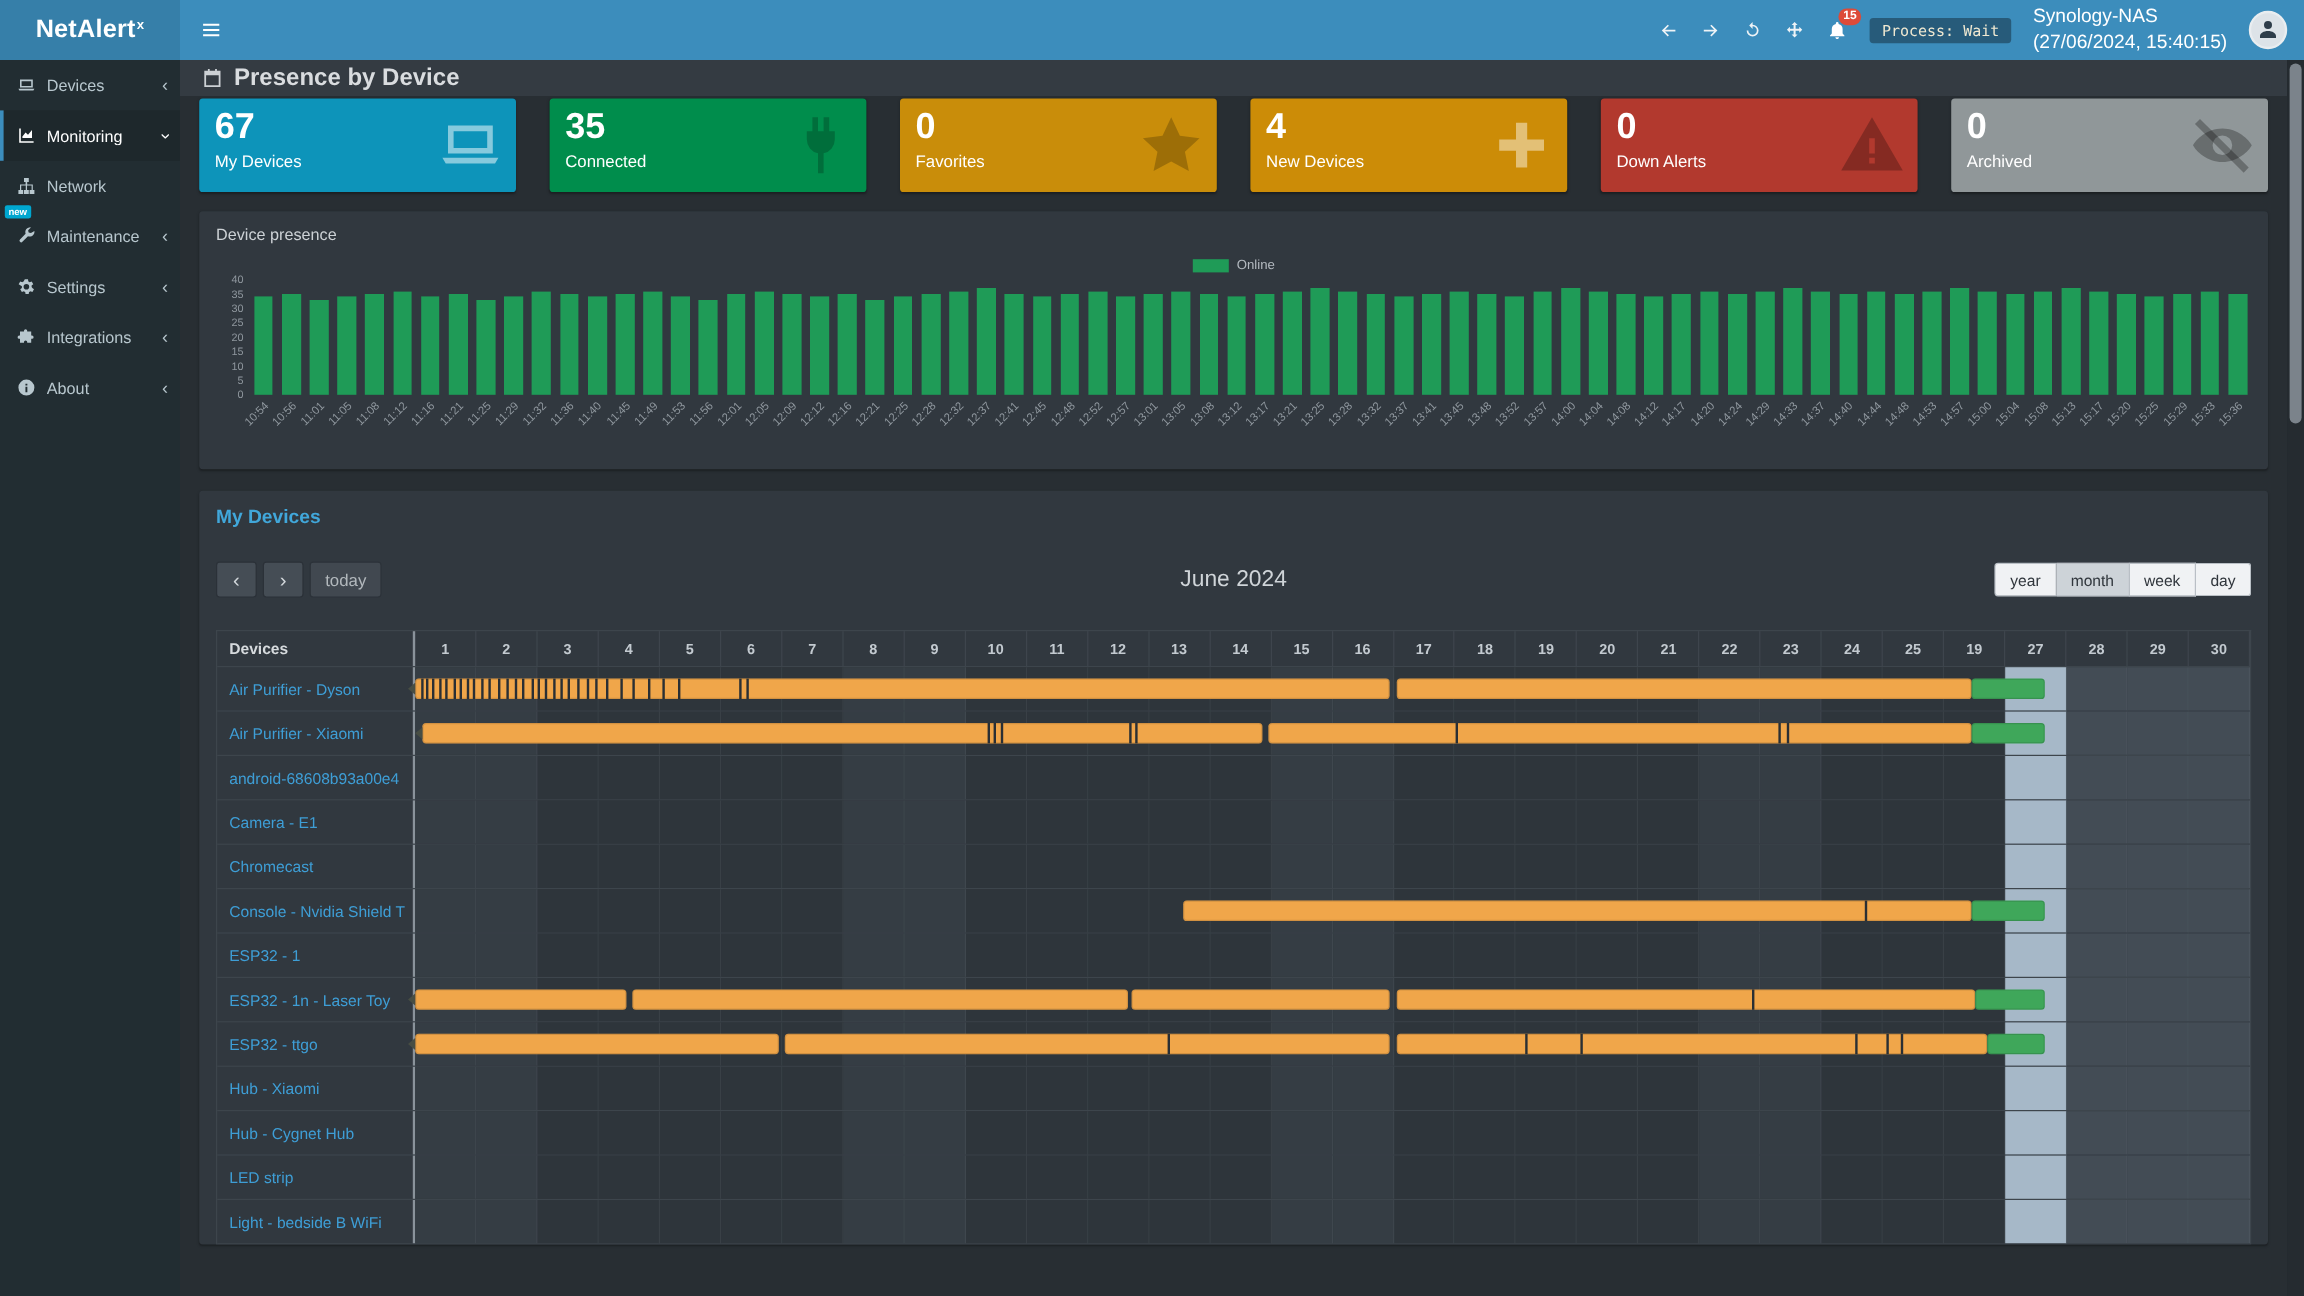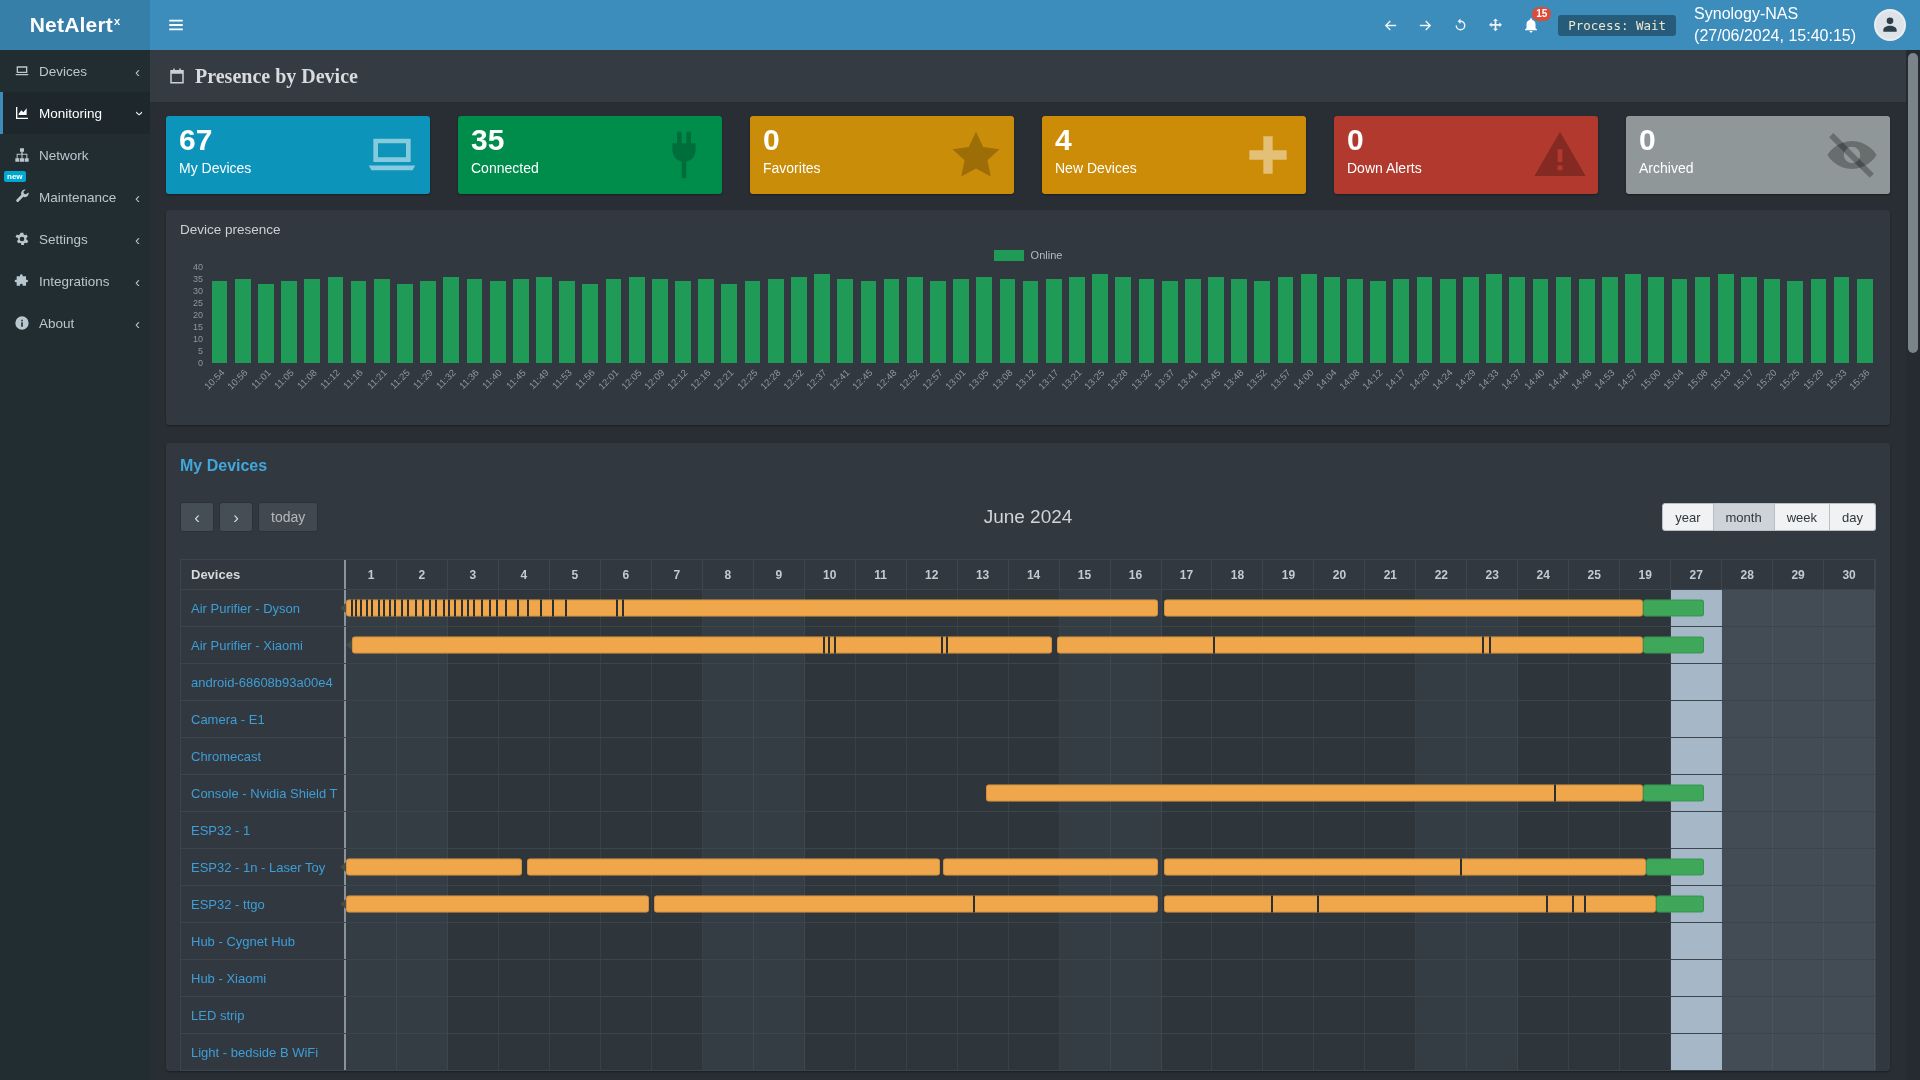--- a/index.html
+++ b/index.html
@@ -32,25 +32,25 @@
   .sb-item.active{background:#1e282c;color:#fff;border-left-color:#3c8dbc;}
   .sb-label{flex:1;overflow:hidden;white-space:nowrap;}
   .sb-chevron{margin-left:4px;font-size:15px;line-height:1;}
   .sb-chevron.down{transform:rotate(-90deg);}
   .sb-sub{background:#2c3b41;}
   .sb-sub-item{padding:7px 10px 7px 34px;color:#8aa4af;font-size:13px;cursor:pointer;}
   .sb-new{position:absolute;left:1px;top:-5px;background:#00a7d0;color:#fff;font-size:8px;padding:1px 3px;border-radius:2px;font-weight:bold;}
 
   
   .content{position:absolute;left:150px;top:50px;right:14px;bottom:0;overflow:hidden;background:#282e33;}
-  .page-head{height:52px;background:#343b42;display:flex;align-items:center;gap:9px;padding:0 18px;font-family:Liberation Serif, serif;}
+  .page-head{height:30px;background:#343b42;display:flex;align-items:center;gap:9px;padding:0 18px;}
   .page-head .icon{width:18px;height:18px;color:#ccd1d5;}
   .page-head .icon svg{width:100%;height:100%;}
   .page-head h1{font-size:20px;font-weight:bold;color:#d9dcdf;}
-  .content-body{padding:14px 16px 0;}
+  .content-body{padding:2px 16px 0;}
 
   .tiles{display:flex;gap:28px;}
   .tile{flex:1;height:78px;border-radius:3px;position:relative;padding:8px 13px;color:#fff;overflow:hidden;box-shadow:0 1px 2px rgba(0,0,0,0.35);cursor:pointer;}
   .tile-value{font-size:30px;font-weight:bold;line-height:1.05;}
   .tile-label{font-size:14px;margin-top:4px;}
   .tile-icon{position:absolute;right:10px;top:50%;transform:translateY(-50%);width:56px;height:56px;}
   .tile-icon svg{width:100%;height:100%;}
 
   .panel{background:#31383f;border-radius:3px;box-shadow:0 1px 2px rgba(0,0,0,0.35);}
   .presence-panel{margin-top:16px;padding:12px 14px 6px;}
@@ -997,56 +997,56 @@
                 <div class="gtick" style="left: 41%;"></div>
                 <div class="gtick" style="left: 60.5%;"></div>
                 <div class="gtick" style="left: 63.5%;"></div>
                 <div class="gtick" style="left: 78.5%;"></div>
                 <div class="gtick" style="left: 80.1667%;"></div>
                 <div class="gtick" style="left: 81%;"></div>
                 <div class="cont-arrow" style="left: 0%;"></div>
               </div>
             </div>
             <div class="cal-row">
+              <div class="res-cell">Hub - Xiaomi</div>
+              <div class="row-days">
+                <div class="dcell wk"></div>
+                <div class="dcell wk"></div>
+                <div class="dcell"></div>
+                <div class="dcell"></div>
+                <div class="dcell"></div>
+                <div class="dcell"></div>
+                <div class="dcell"></div>
+                <div class="dcell wk"></div>
+                <div class="dcell wk"></div>
+                <div class="dcell"></div>
+                <div class="dcell"></div>
+                <div class="dcell"></div>
+                <div class="dcell"></div>
+                <div class="dcell"></div>
+                <div class="dcell wk"></div>
+                <div class="dcell wk"></div>
+                <div class="dcell"></div>
+                <div class="dcell"></div>
+                <div class="dcell"></div>
+                <div class="dcell"></div>
+                <div class="dcell"></div>
+                <div class="dcell wk"></div>
+                <div class="dcell wk"></div>
+                <div class="dcell"></div>
+                <div class="dcell"></div>
+                <div class="dcell"></div>
+                <div class="dcell today"></div>
+                <div class="dcell future"></div>
+                <div class="dcell wk future"></div>
+                <div class="dcell wk future"></div>
+              </div>
+            </div>
+            <div class="cal-row">
               <div class="res-cell">Hub - Cygnet Hub</div>
-              <div class="row-days">
-                <div class="dcell wk"></div>
-                <div class="dcell wk"></div>
-                <div class="dcell"></div>
-                <div class="dcell"></div>
-                <div class="dcell"></div>
-                <div class="dcell"></div>
-                <div class="dcell"></div>
-                <div class="dcell wk"></div>
-                <div class="dcell wk"></div>
-                <div class="dcell"></div>
-                <div class="dcell"></div>
-                <div class="dcell"></div>
-                <div class="dcell"></div>
-                <div class="dcell"></div>
-                <div class="dcell wk"></div>
-                <div class="dcell wk"></div>
-                <div class="dcell"></div>
-                <div class="dcell"></div>
-                <div class="dcell"></div>
-                <div class="dcell"></div>
-                <div class="dcell"></div>
-                <div class="dcell wk"></div>
-                <div class="dcell wk"></div>
-                <div class="dcell"></div>
-                <div class="dcell"></div>
-                <div class="dcell"></div>
-                <div class="dcell today"></div>
-                <div class="dcell future"></div>
-                <div class="dcell wk future"></div>
-                <div class="dcell wk future"></div>
-              </div>
-            </div>
-            <div class="cal-row">
-              <div class="res-cell">Hub - Xiaomi</div>
               <div class="row-days">
                 <div class="dcell wk"></div>
                 <div class="dcell wk"></div>
                 <div class="dcell"></div>
                 <div class="dcell"></div>
                 <div class="dcell"></div>
                 <div class="dcell"></div>
                 <div class="dcell"></div>
                 <div class="dcell wk"></div>
                 <div class="dcell wk"></div>

